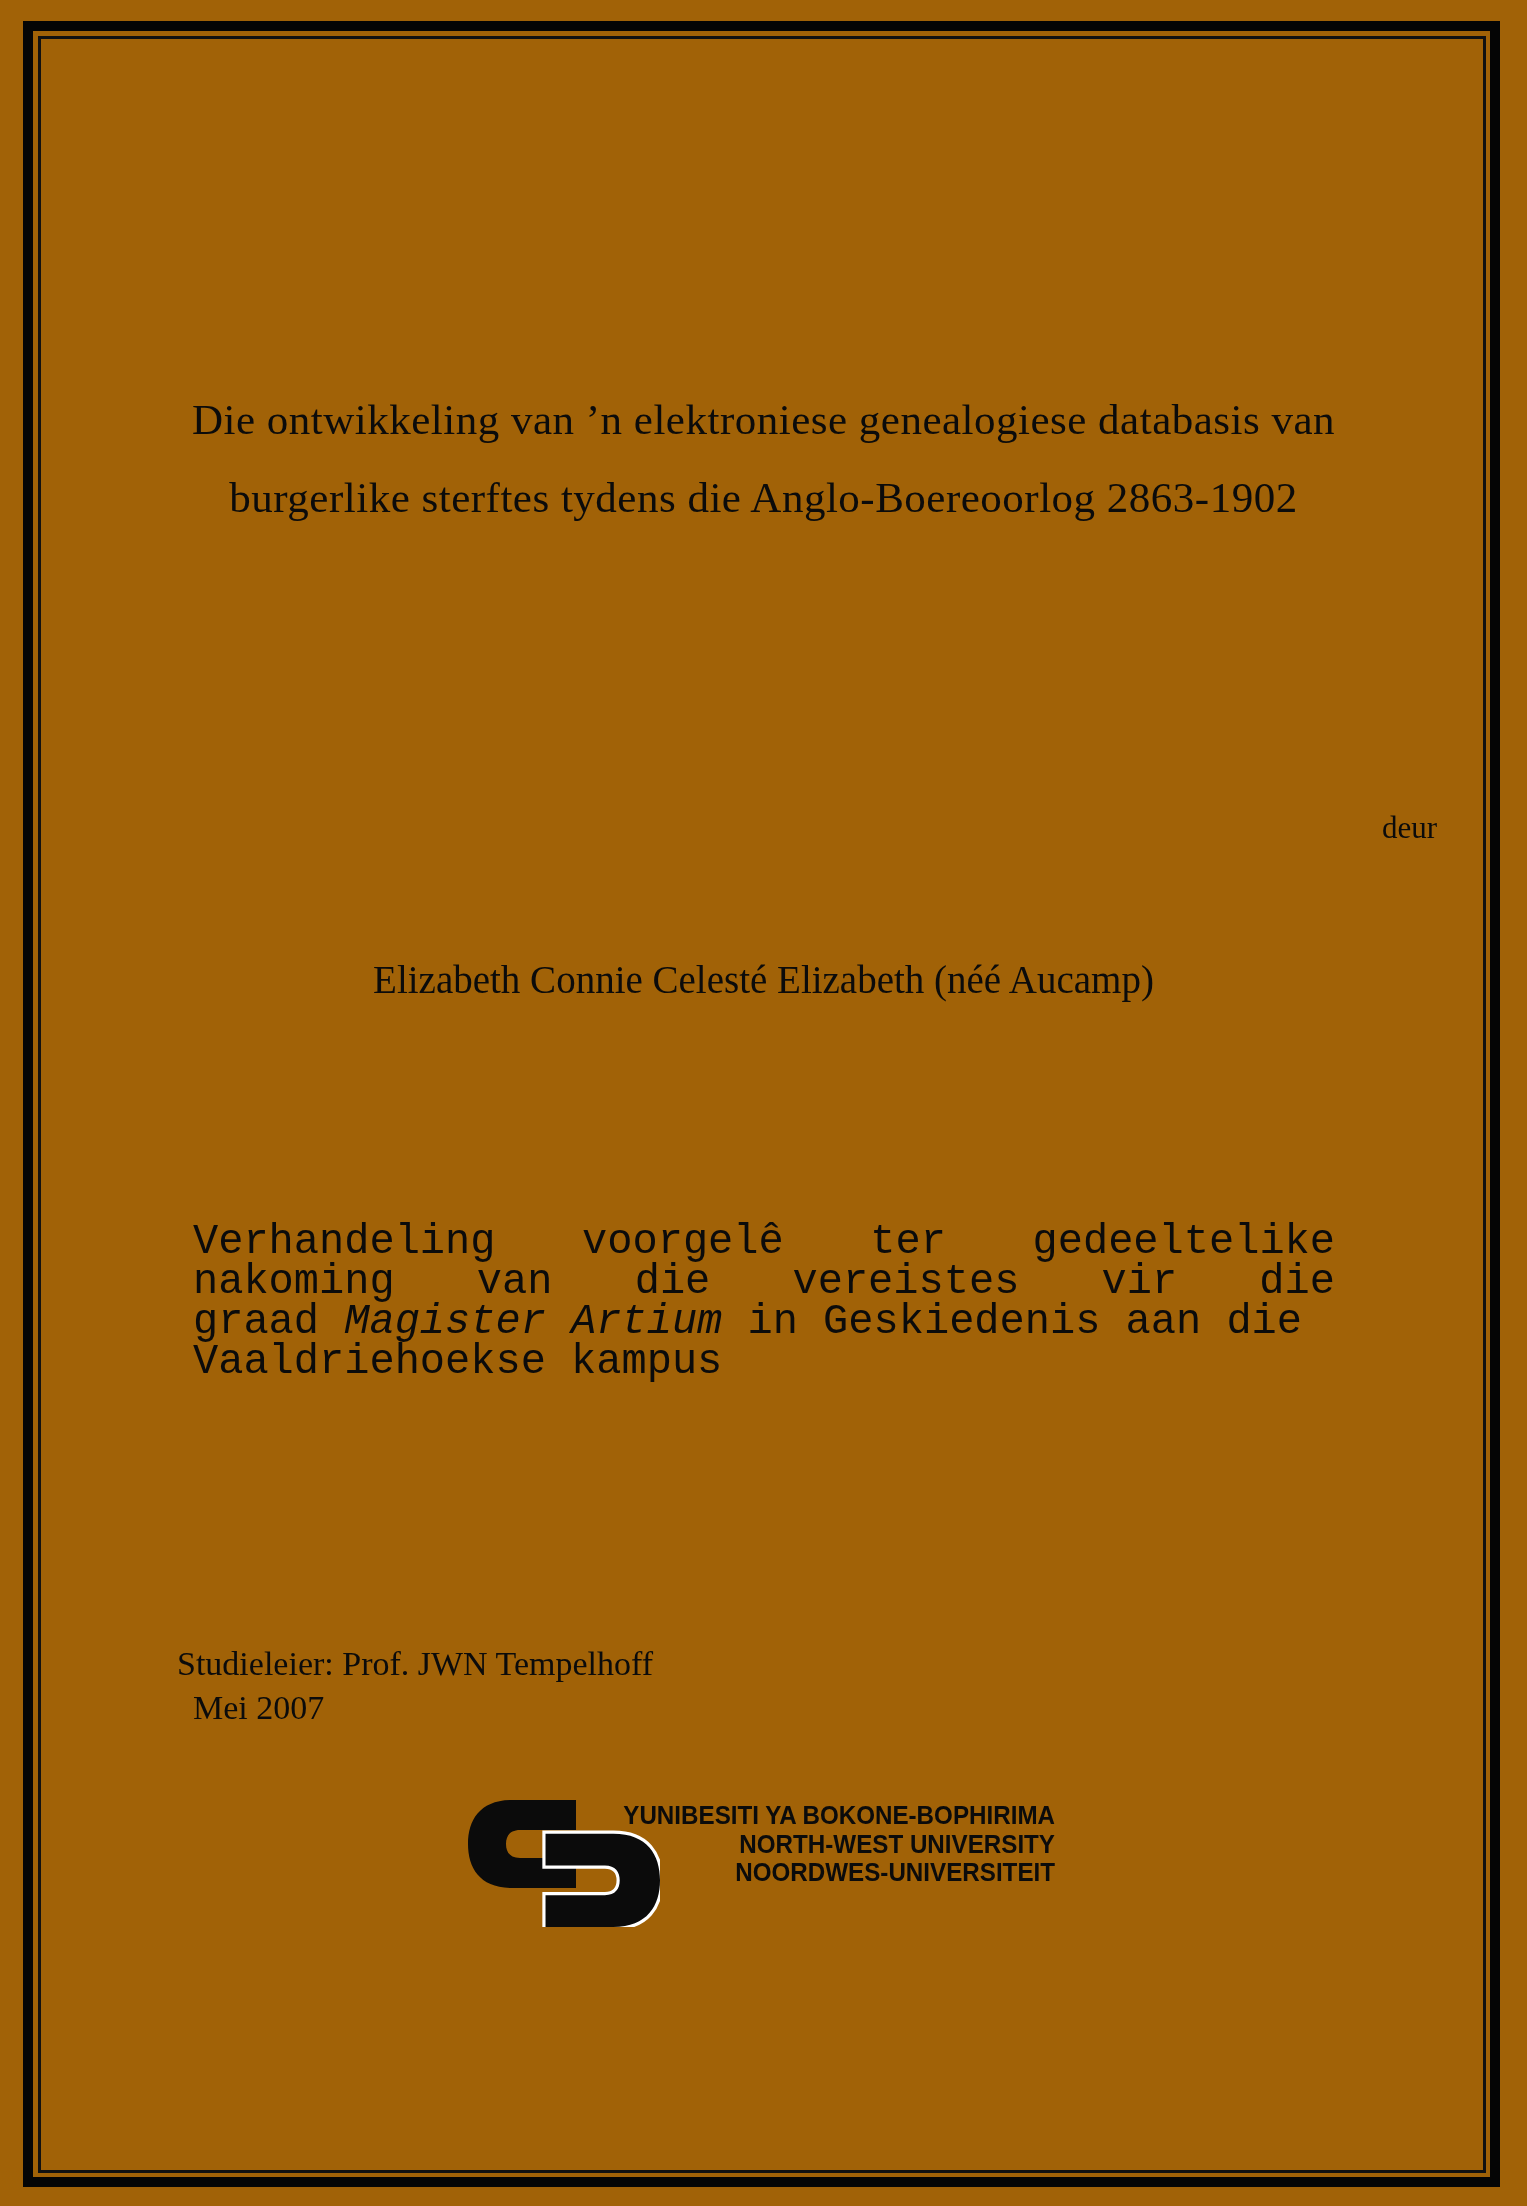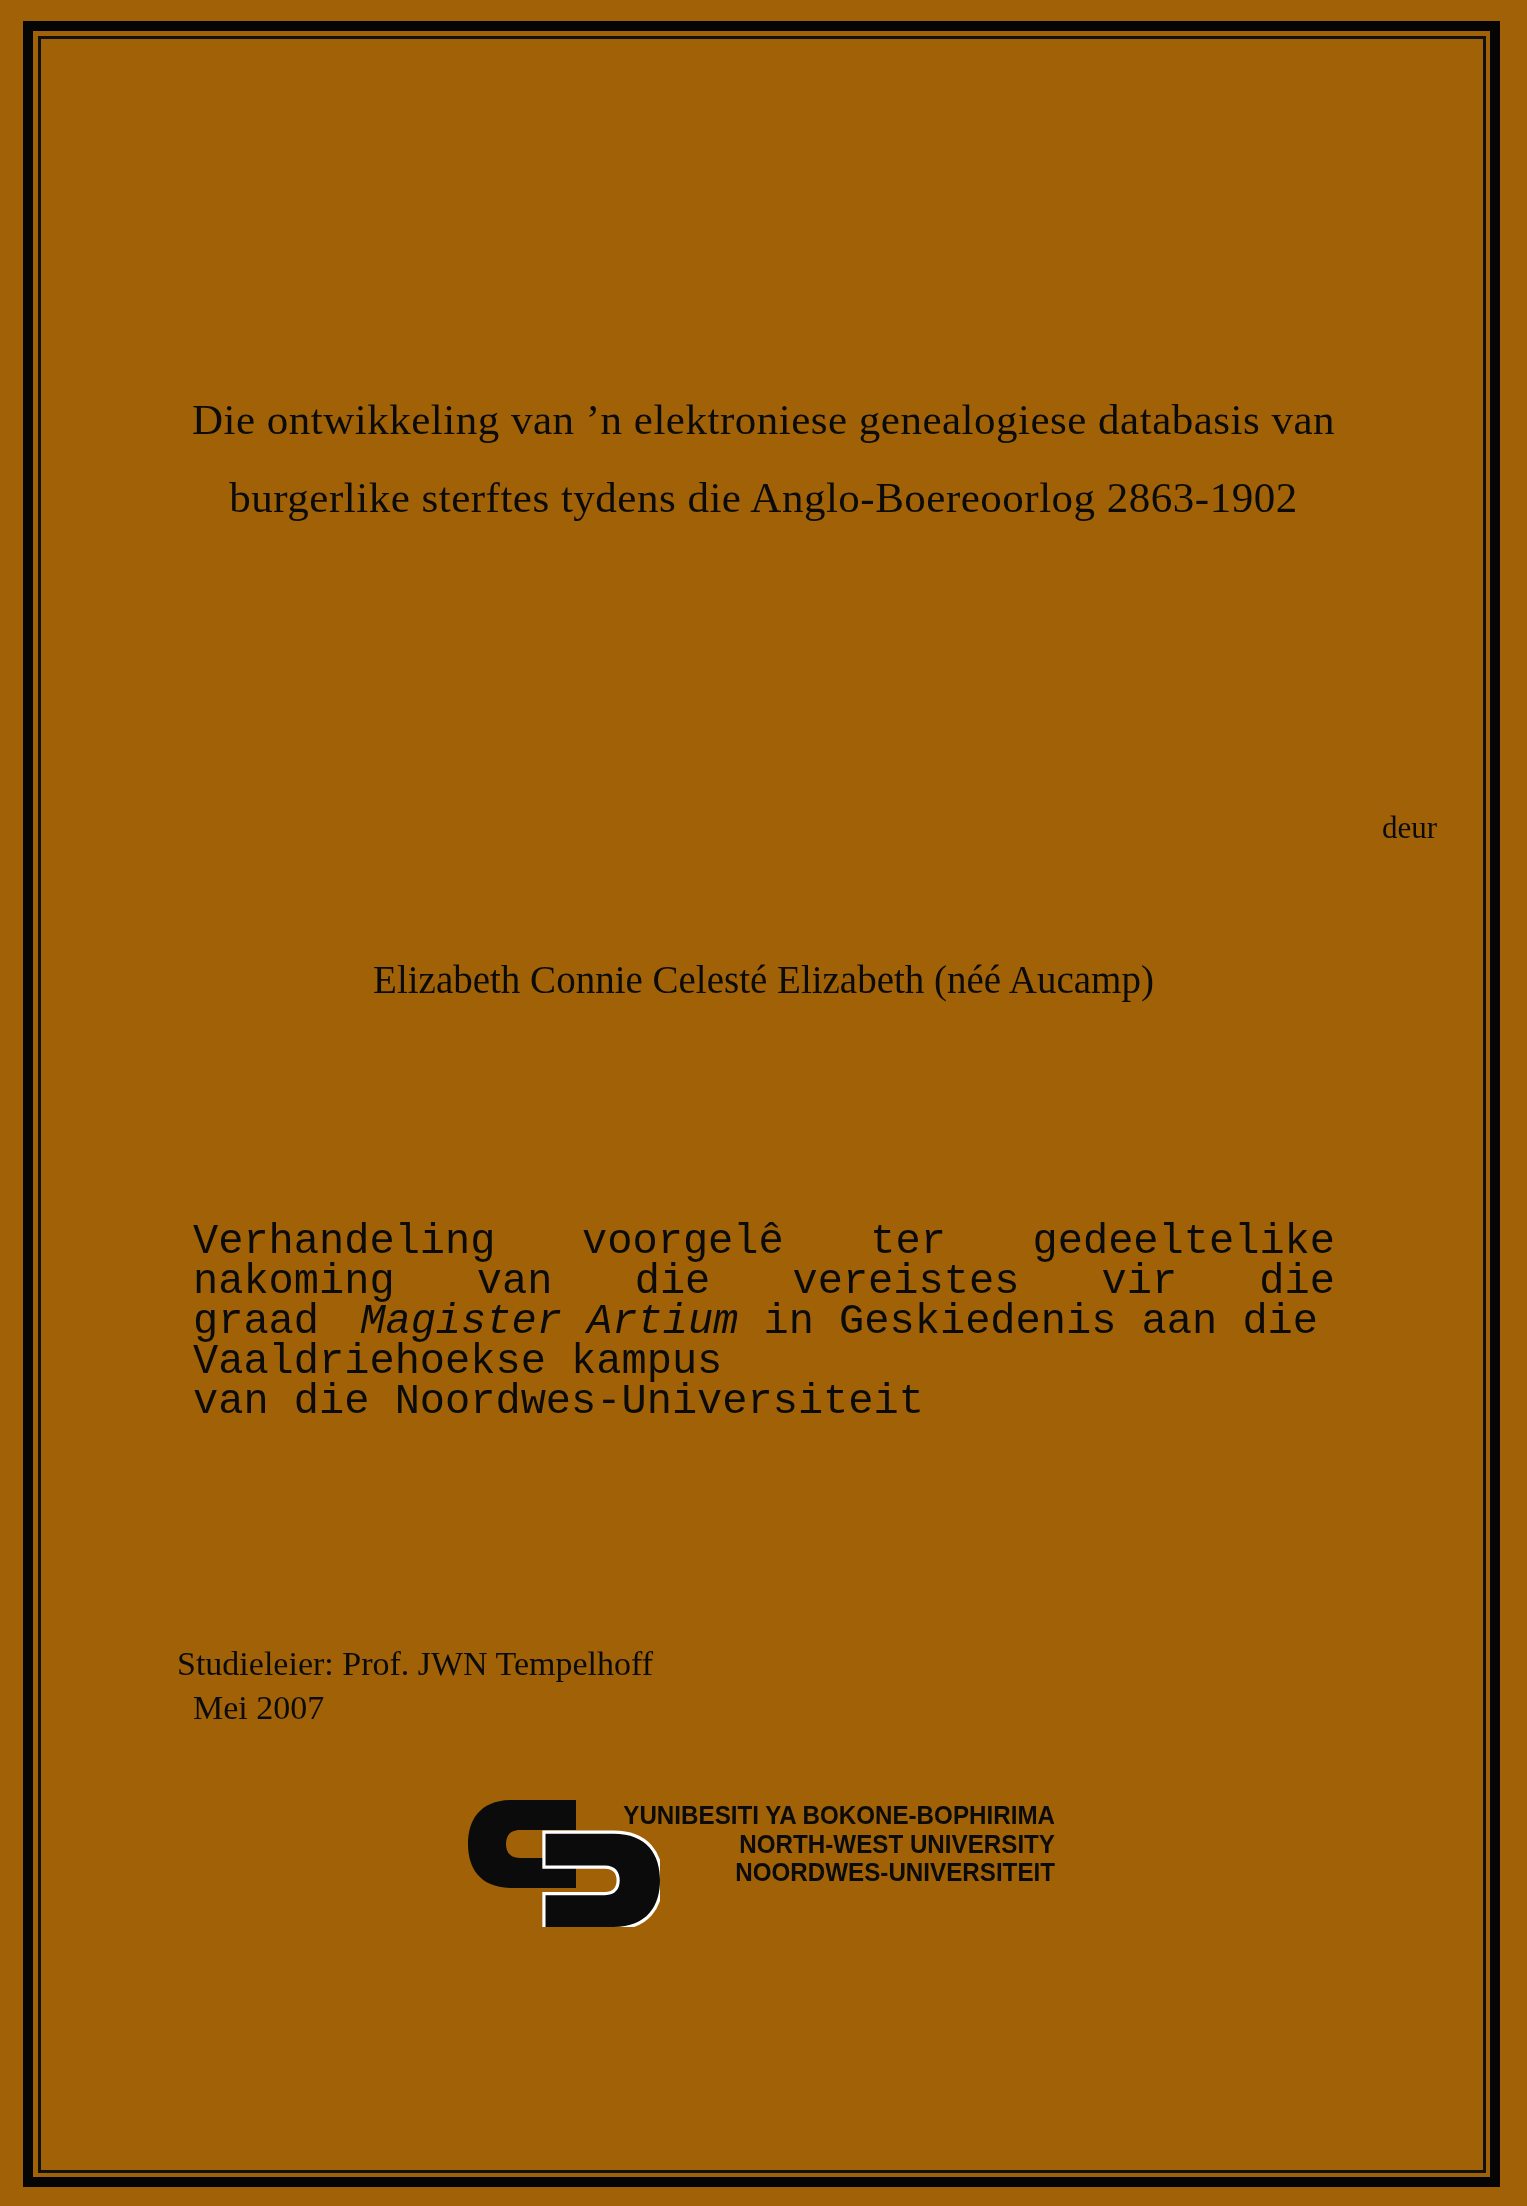--- a/index.html
+++ b/index.html
@@ -57,21 +57,21 @@
     left: 193px; top: 1222px;
     width: 1142px;
     font-size: 42px;
     line-height: 40px;
     font-family: Liberation Mono, monospace;
   }
   .decl-line-justify {
     text-align: justify;
     text-align-last: justify;
   }
-  .italic { font-style: italic; margin-left: 16px; }
+  .italic { font-style: italic; }
   .supervisor {
     position: absolute;
     left: 177px; top: 1645px;
     font-size: 34px;
     white-space: nowrap;
   }
   .date {
     position: absolute;
     left: 193px; top: 1689px;
     font-size: 34px;
@@ -109,21 +109,20 @@
 
   <div class="title-line title-line-2">burgerlike sterftes tydens die Anglo-Boereoorlog 2863-1902</div>
 
   <div class="byline">deur</div>
 
   <div class="author">Elizabeth Connie Celesté Elizabeth (néé Aucamp)</div>
 
   <div class="declaration">
     <div class="decl-line decl-line-justify">Verhandeling voorgelê ter gedeeltelike nakoming van die vereistes vir die</div>
     <div class="decl-line"><span>graad </span><span class="italic">Magister Artium</span><span> in Geskiedenis aan die Vaaldriehoekse kampus</span></div>
-    <div class="decl-line">van die Noordwes-Universiteit</div>
   </div>
 
   <div class="supervisor">Studieleier: Prof. JWN Tempelhoff</div>
 
   <div class="date">Mei 2007</div>
 
   <svg class="logo-mark" width="192" height="127" viewBox="0 0 192 127">
     <defs>
       <path id="clink" d="M108,0 H44 C12,0 0,20 0,44 C0,68 12,88 44,88 H108 V58 H52 C42,58 38,52 38,44 C38,36 42,30 52,30 H108 Z"></path>
     </defs>

